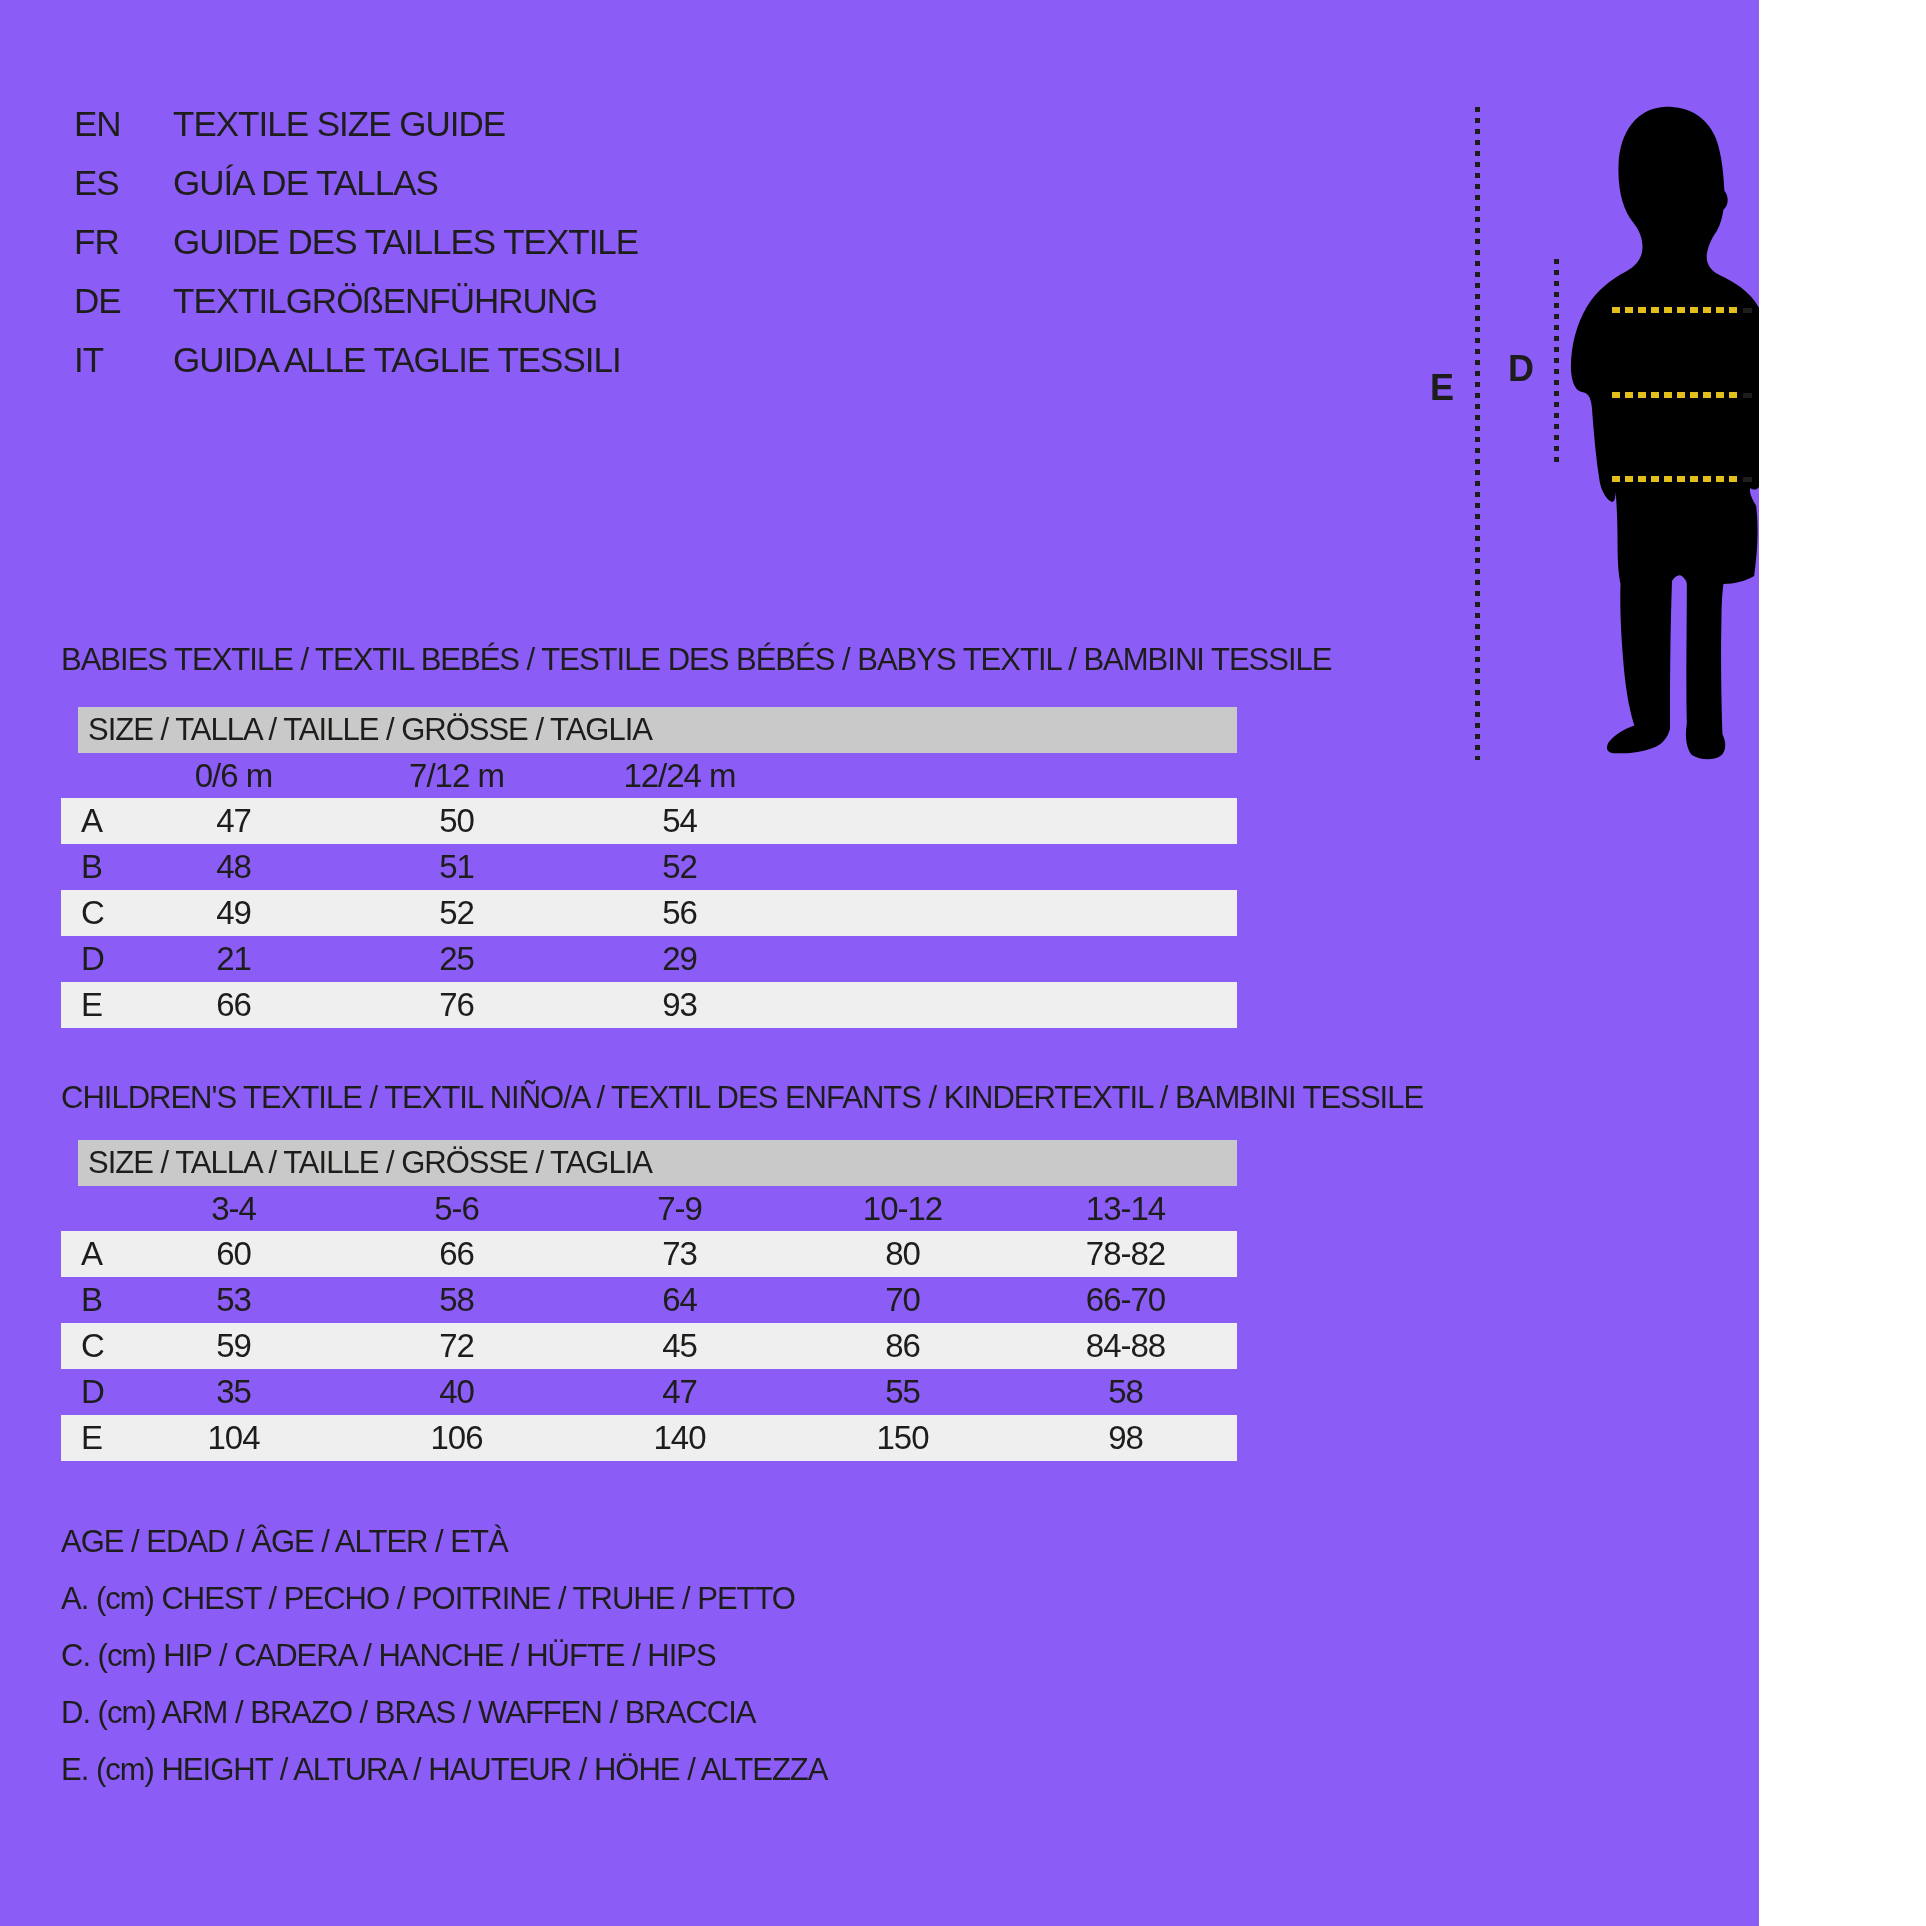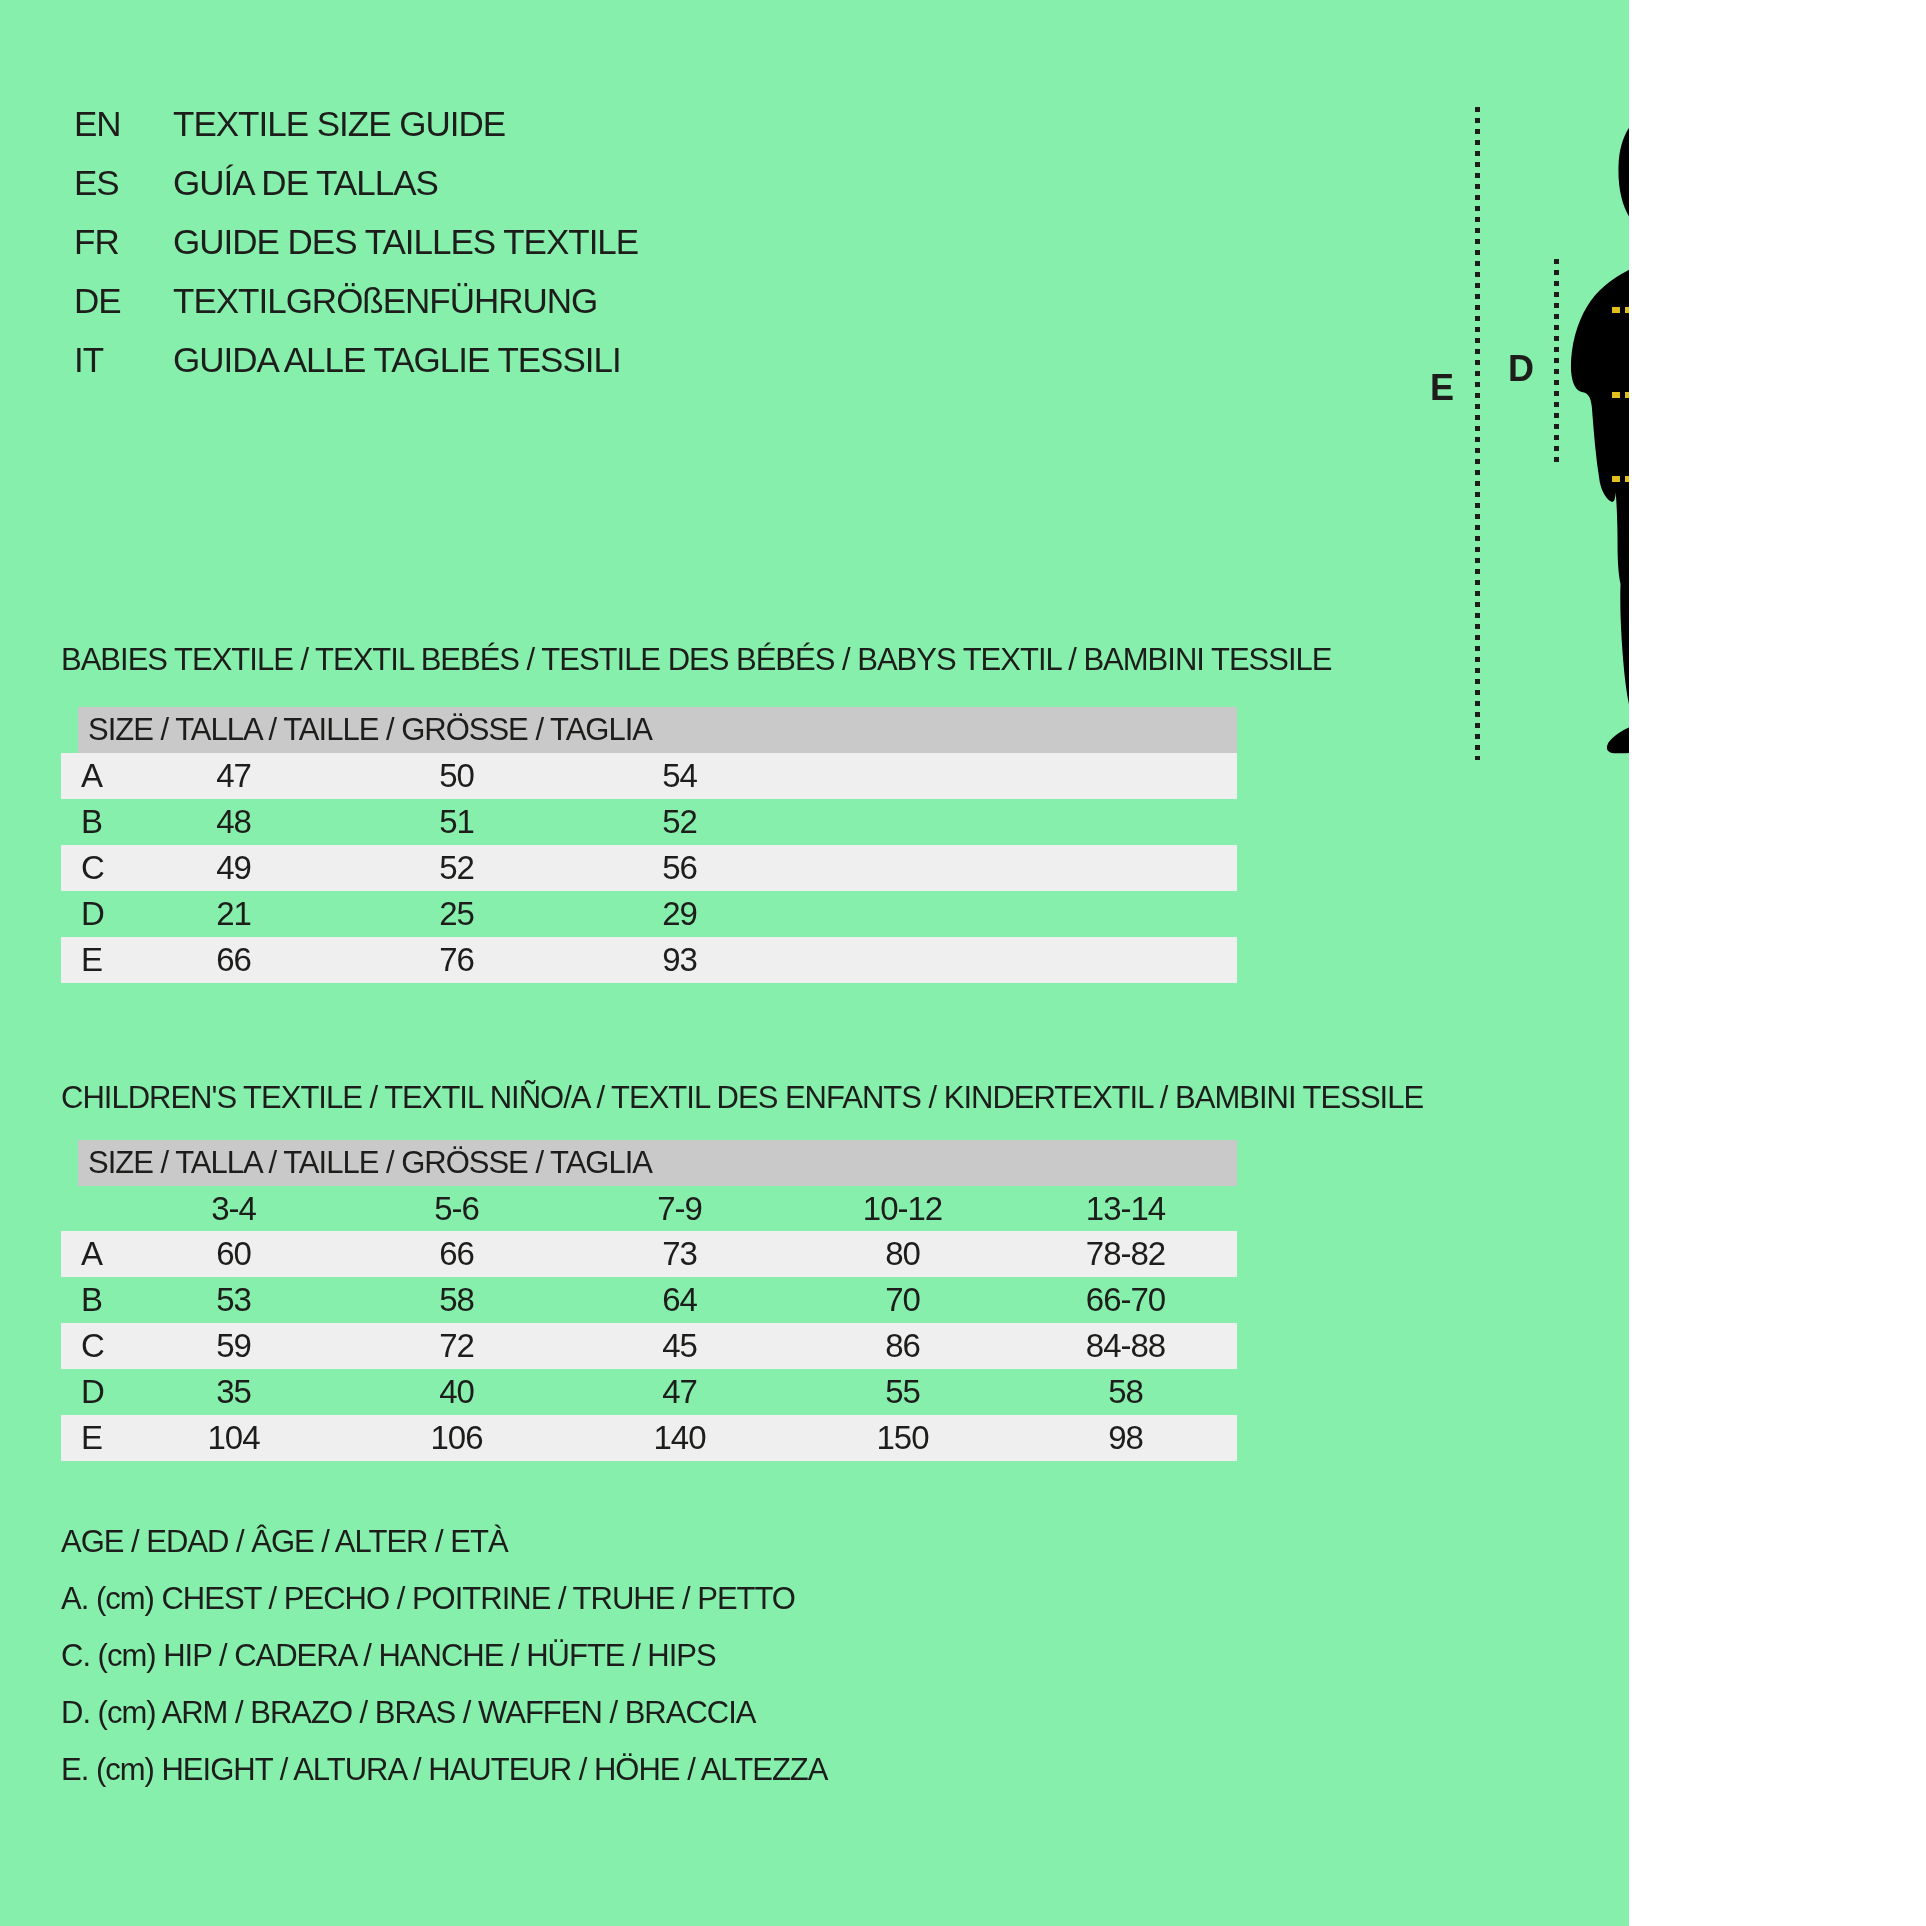--- a/index.html
+++ b/index.html
@@ -1,17 +1,17 @@
 <!DOCTYPE html>
 <html><head>
 <meta charset="utf-8">
 <style>
   html,body{margin:0;padding:0;background:#ffffff;}
   #canvas{
-    position:relative;width:1629px;height:1927px;background:#86efac;overflow:hidden;
+    position:relative;width:1759px;height:1927px;background:#8b5cf6;overflow:hidden;
     font-family:"Liberation Sans","DejaVu Sans",sans-serif;color:#1d1d1b;
     letter-spacing:-1px;
   }
   
   .lang-block{position:absolute;left:74px;top:94px;}
   .lang-row{display:grid;grid-template-columns:99px auto;line-height:59px;font-size:35px;font-weight:500;}
   
   .section-heading{position:absolute;left:61px;font-size:31px;font-weight:500;white-space:nowrap;}
   
   .size-table{position:absolute;left:61px;width:1176px;}
@@ -136,20 +136,26 @@
     <div class="marker marker-b">B</div>
     <div class="marker marker-c">C</div>
     <div class="marker marker-d">D</div>
     <div class="marker marker-e">E</div>
   </div>
 
   <div class="section-heading" style="top:642px;">BABIES TEXTILE / TEXTIL BEBÉS / TESTILE DES BÉBÉS / BABYS TEXTIL / BAMBINI TESSILE</div>
 
   <div class="size-table" style="top:707px;">
     <div class="size-bar">SIZE / TALLA / TAILLE / GRÖSSE / TAGLIA</div>
+    <div class="trow head babies-grid">
+      <div class="cell rowlabel"></div>
+      <div class="cell">0/6 m</div>
+      <div class="cell">7/12 m</div>
+      <div class="cell">12/24 m</div>
+    </div>
     <div class="trow stripe babies-grid">
       <div class="cell rowlabel">A</div>
       <div class="cell">47</div>
       <div class="cell">50</div>
       <div class="cell">54</div>
     </div>
     <div class="trow babies-grid">
       <div class="cell rowlabel">B</div>
       <div class="cell">48</div>
       <div class="cell">51</div>

